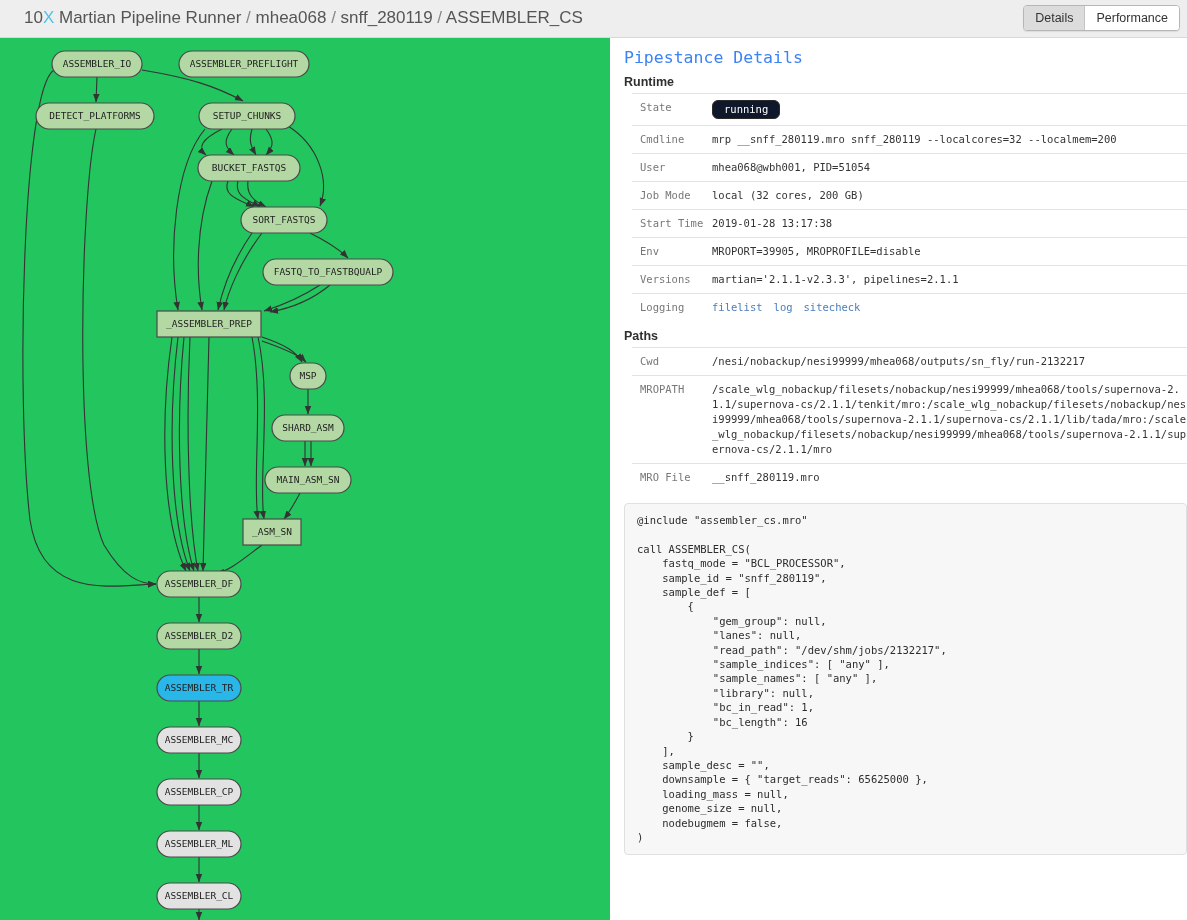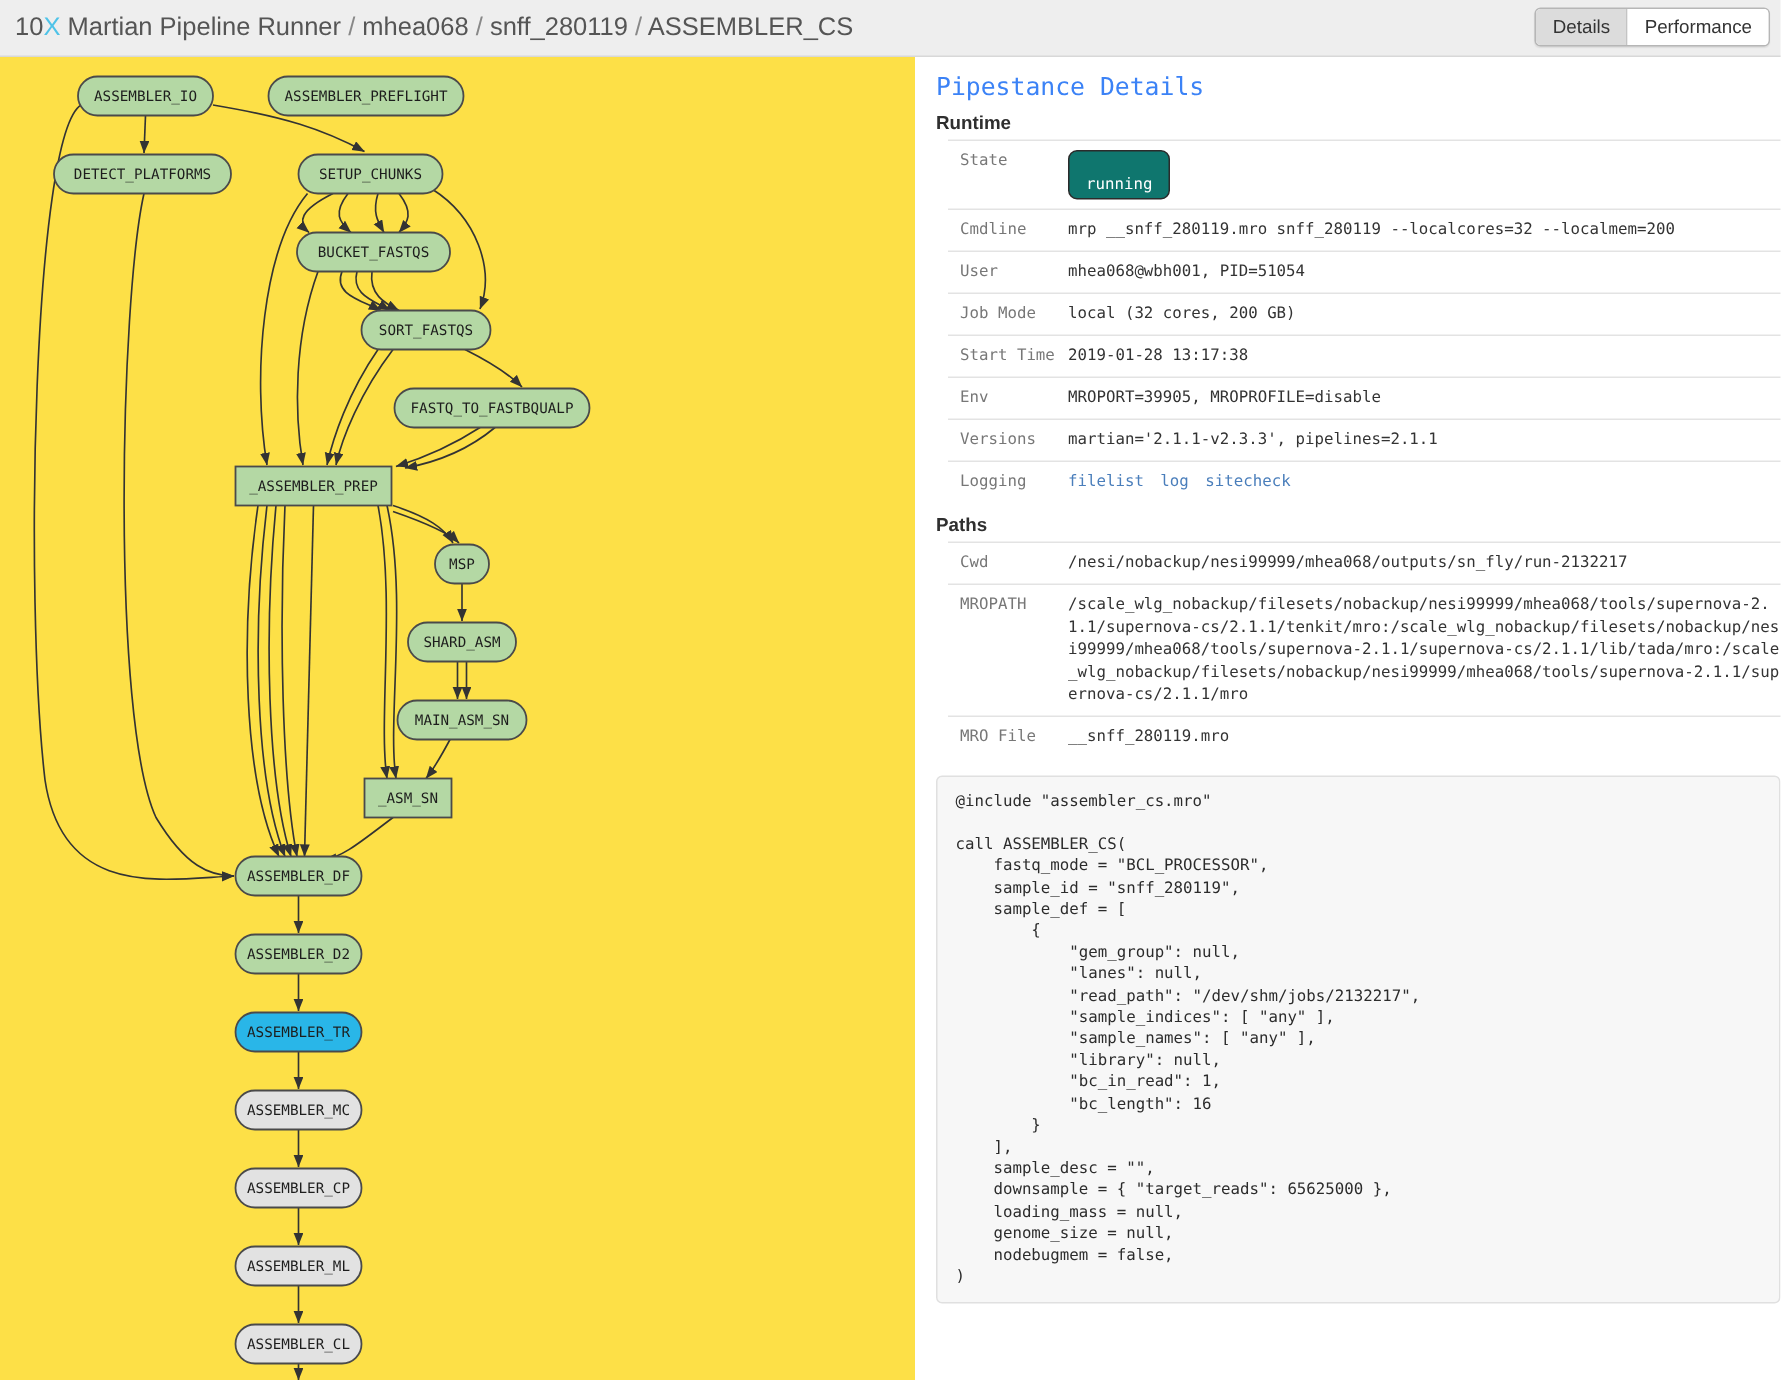--- a/index.html
+++ b/index.html
@@ -12,21 +12,21 @@
   * { box-sizing: border-box; }
 
   
   #topbar {
     position: absolute; left: 0; top: 0;
     width: 1187px; height: 38px;
     background: #eeeeee;
     border-bottom: 1px solid #d8d8d8;
   }
   #brand {
-    position: absolute; left: 10px; top: 8px;
+    position: absolute; left: 24px; top: 8px;
     font-size: 17px; color: #555555;
     letter-spacing: 0px;
     white-space: nowrap;
   }
   #brand .ten { color: #555555; }
   #brand .x { color: #4fc3e8; }
   #brand .sep { color: #888888; }
 
   #tabs {
     position: absolute; right: 7px; top: 5px;
@@ -51,21 +51,21 @@
     white-space: nowrap;
   }
   #tabs .tab:last-child { border-right: none; }
   #tabs .tab.active { background: #dcdcdc; }
 
   
   #graph-pane {
     position: absolute; left: 0; top: 38px;
     width: 610px; height: 882px;
     overflow: hidden;
-    background: #fde047;
+    background: #22c55e;
   }
   #detail-pane {
     position: absolute; left: 612px; top: 38px;
     width: 575px; height: 882px;
     overflow: hidden;
     background: #ffffff;
   }
 
   
   #details-title {
@@ -100,27 +100,27 @@
   table.kv td.k {
     width: 80px;
     color: #777777;
     padding-left: 8px;
     white-space: nowrap;
   }
   table.kv td.v { color: #333333; word-break: break-all; }
 
   .badge {
     display: inline-block;
-    background: #0f766e;
+    background: #0f172a;
     color: #ffffff;
     border: 1px solid #2b2b2b;
     border-radius: 6px;
     font-family: "DejaVu Sans Mono", monospace;
     font-size: 10.5px;
-    padding: 16px 11px 3px 11px;
+    padding: 2px 11px 3px 11px;
     line-height: 12px;
   }
   .lnk {
     color: #4a7ebb;
     text-decoration: none;
     cursor: pointer;
     margin-right: 11px;
   }
 
   

